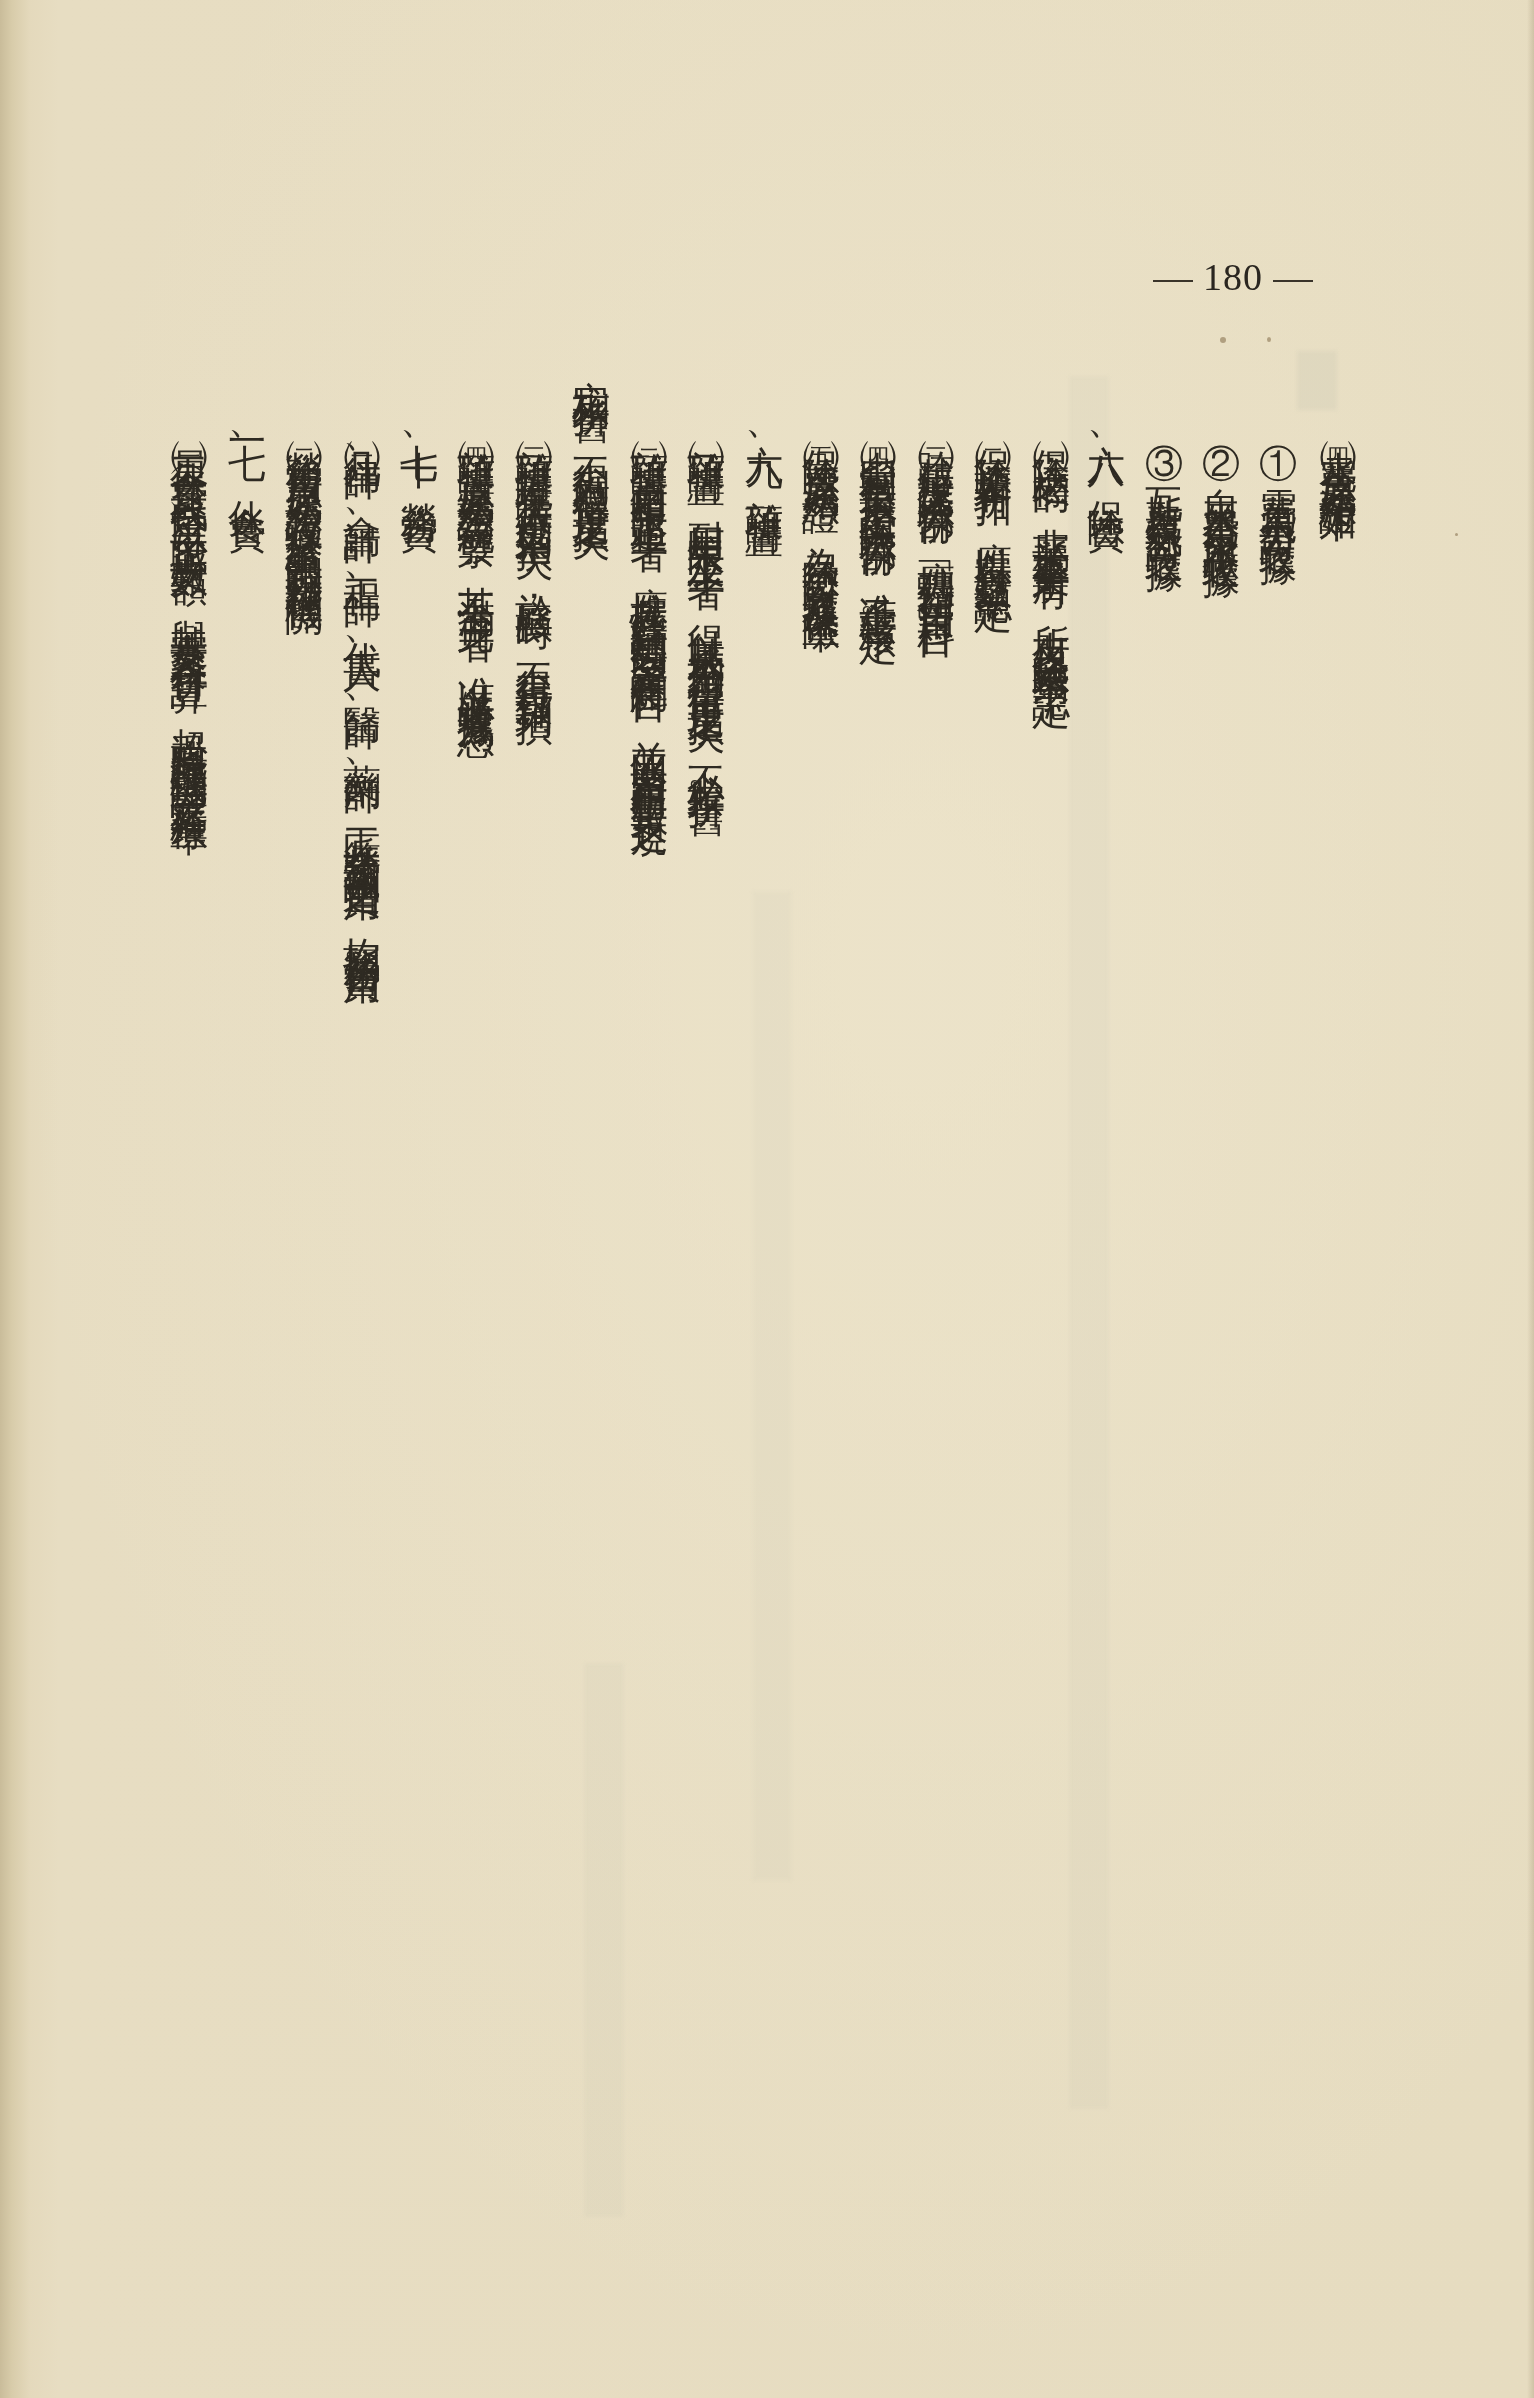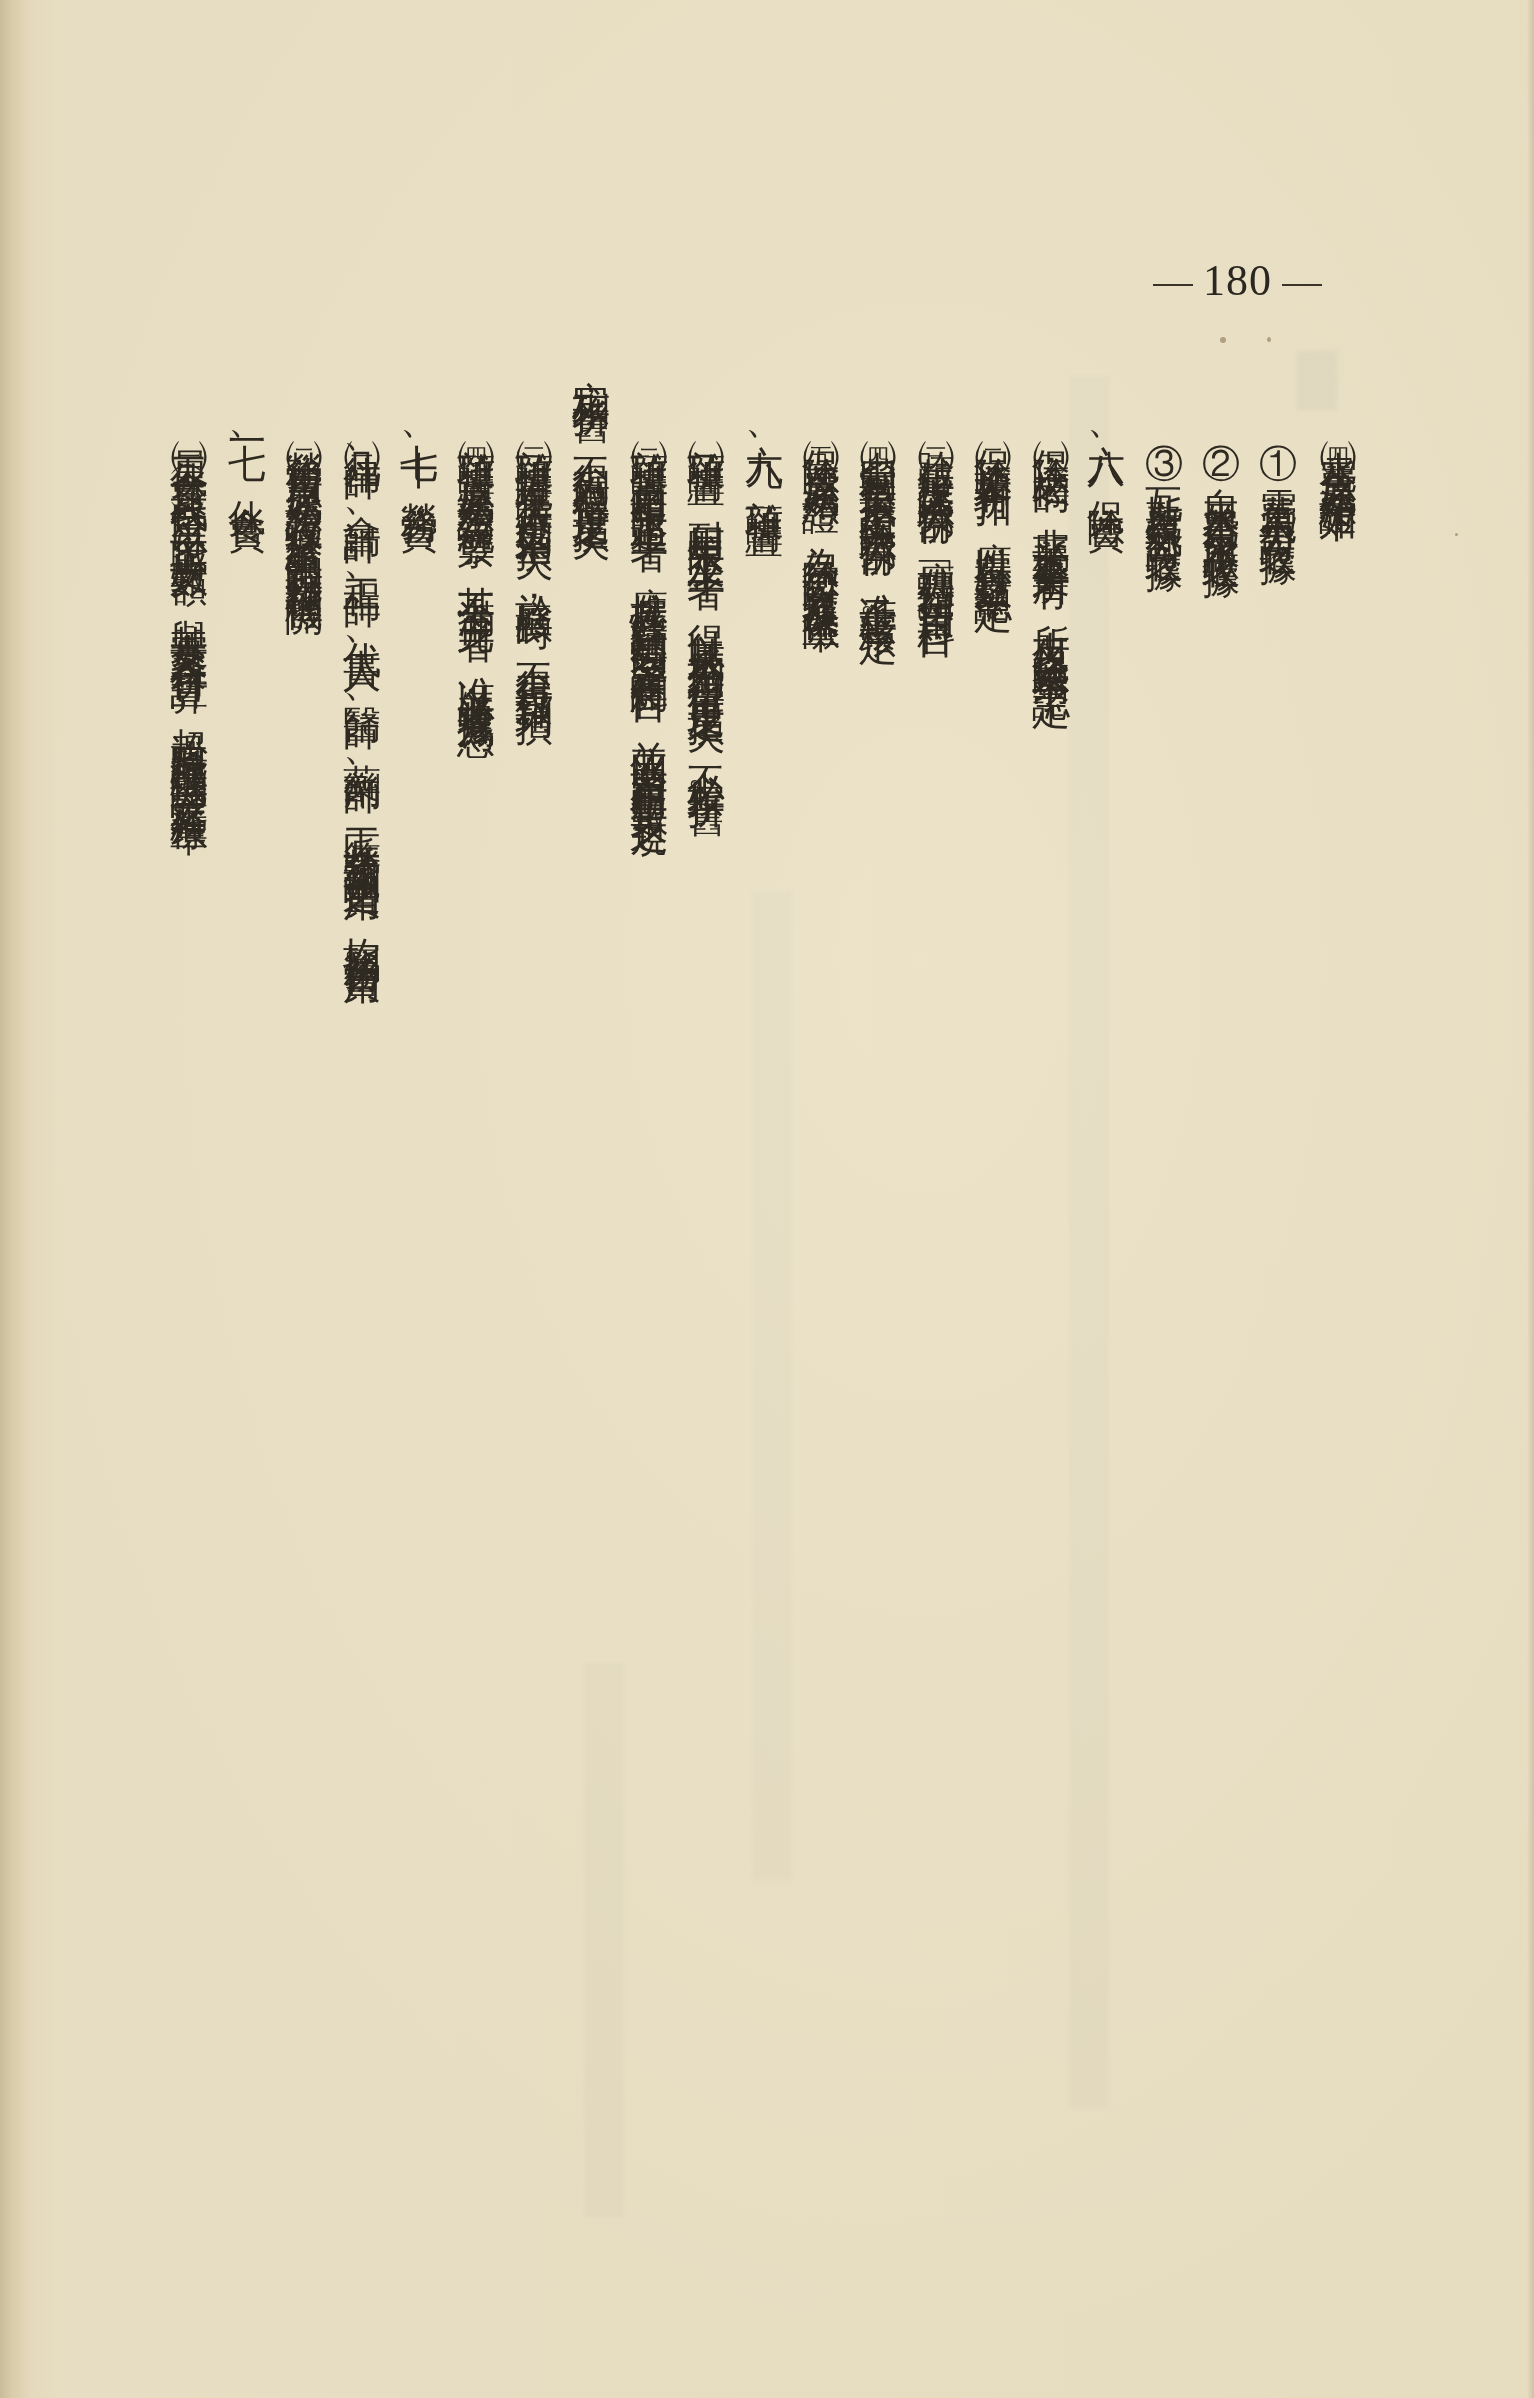--- a/index.html
+++ b/index.html
@@ -26,21 +26,21 @@
     position: absolute;
     top: 0; right: 0;
     width: 8px; height: 100%;
     background: linear-gradient(90deg, rgba(0,0,0,0), rgba(120,100,70,0.25));
   }
   .page-number {
     position: absolute;
     left: 1143px;
     top: 255px;
     font-family: "Liberation Serif", "DejaVu Serif", serif;
-    font-size: 44px;
+    font-size: 38px;
     letter-spacing: 1px;
     color: #2a2620;
     white-space: nowrap;
   }
   .page-number .dash {
     display: inline-block;
     width: 40px;
     height: 2px;
     background: #3a342a;
     vertical-align: middle;

